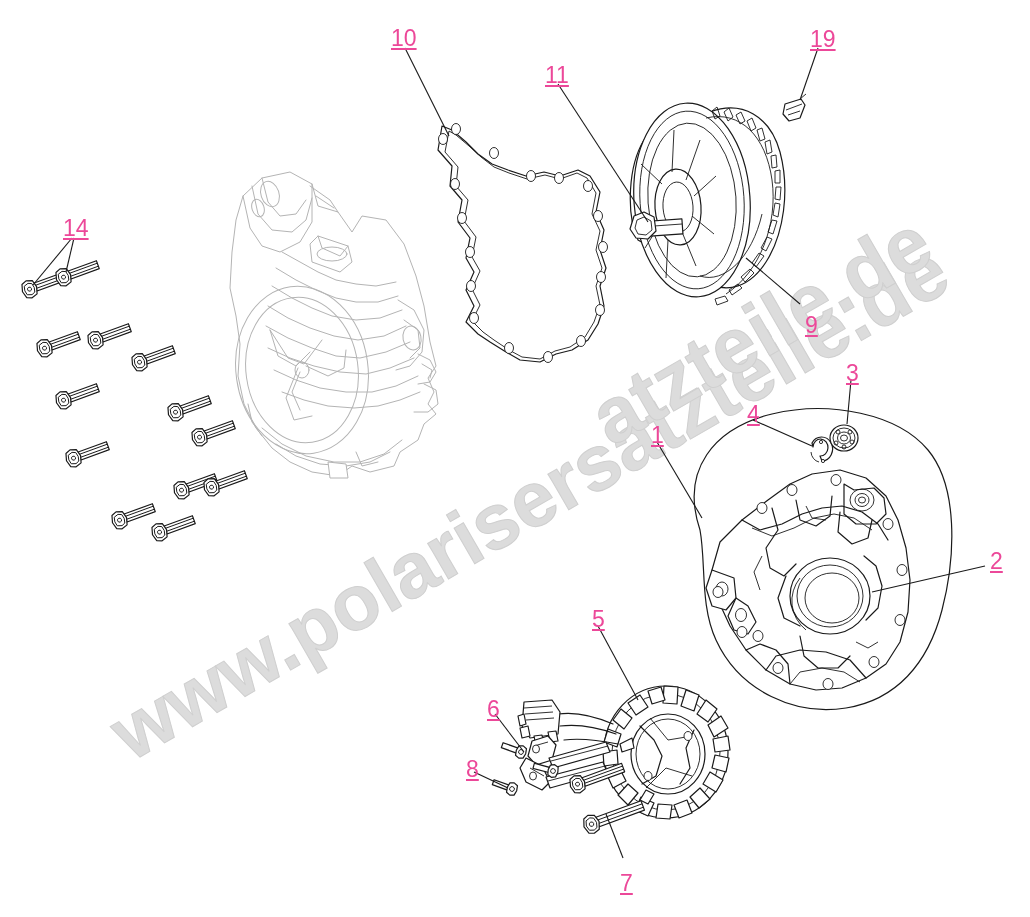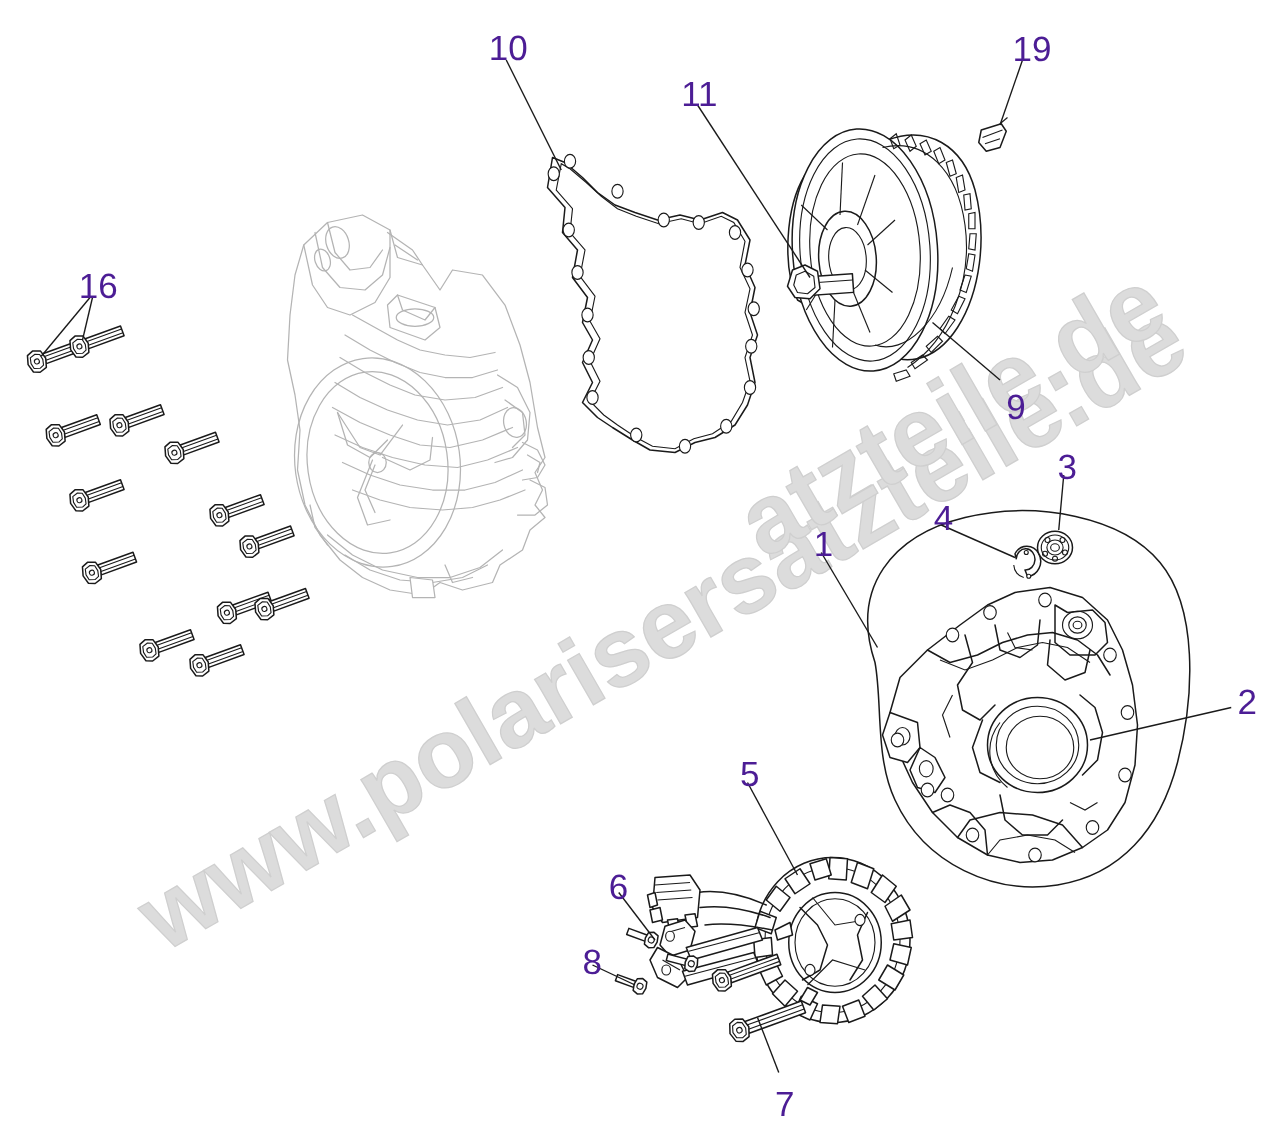--- a/index.html
+++ b/index.html
@@ -8,26 +8,27 @@
     width:1030px;height:917px;
     font-family:"Liberation Sans","DejaVu Sans",sans-serif;
     overflow:hidden;
     position:relative;
   }
   #stage{position:absolute;left:0;top:0;width:1030px;height:917px;background:#fff;}
   #stage svg{position:absolute;left:0;top:0;}
   .layer{position:absolute;left:0;top:0;width:1030px;height:917px;}
   .callout{
     position:absolute;
-    color:#4c1d95;
-    font-size:28px;
+    color:#ec4899;
+    font-size:23px;
     font-family:"Liberation Sans","DejaVu Sans",sans-serif;
     line-height:23px;
     white-space:nowrap;
     letter-spacing:0px;
+    text-decoration:underline;
   }
   .copyright{
     position:absolute;
     left:347px;top:532px;
     font-size:19px;
     color:#1a1a1a;
     font-family:"Liberation Sans","DejaVu Sans",sans-serif;
     white-space:nowrap;
   }
   .wm{
@@ -470,18 +471,18 @@
     <span class="callout" style="left:990px;top:550px;">2</span>
     <span class="callout" style="left:846px;top:362px;">3</span>
     <span class="callout" style="left:747px;top:403px;">4</span>
     <span class="callout" style="left:592px;top:608px;">5</span>
     <span class="callout" style="left:487px;top:698px;">6</span>
     <span class="callout" style="left:620px;top:872px;">7</span>
     <span class="callout" style="left:466px;top:758px;">8</span>
     <span class="callout" style="left:805px;top:314px;">9</span>
     <span class="callout" style="left:391px;top:27px;">10</span>
     <span class="callout" style="left:545px;top:64px;text-align:right;">11</span>
-    <span class="callout" style="left:63px;top:217px;">16</span>
+    <span class="callout" style="left:63px;top:217px;">14</span>
     <span class="callout" style="left:810px;top:28px;">19</span>
   </div>
 
 
 </div>
 
 </body></html>

